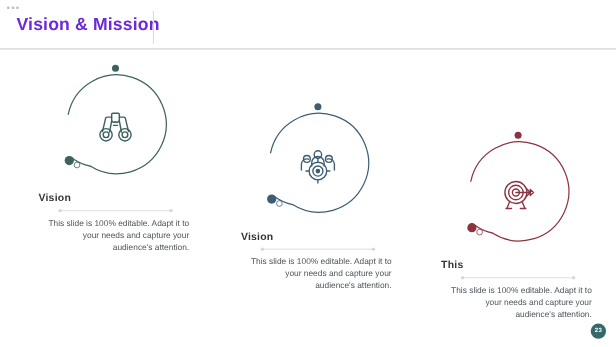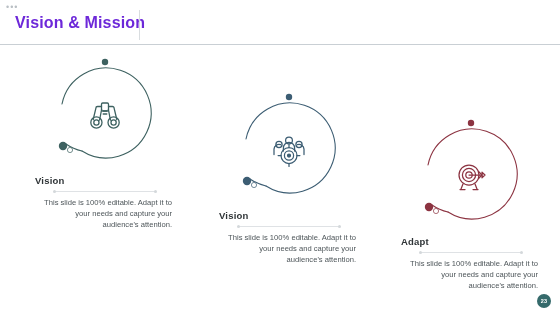--- a/index.html
+++ b/index.html
@@ -254,20 +254,20 @@
             <path d="M30.5 18.4 L34 22 L30.5 25.6"></path>
             <path d="M34 19.2 L37 22 L34 24.8 Z"></path>
             <path d="M15 31 L13 36"></path>
             <path d="M27 31 L29 36"></path>
             <path d="M12 36.5 h5"></path>
             <path d="M25 36.5 h5"></path>
           </g>
         </svg>
       </div>
     </div>
-    <div class="item-label">Adapt</div>
+    <div class="item-label">This</div>
     <div class="label-rule"></div>
     <div class="item-body">This slide is 100% editable. Adapt it to your needs and capture your audience's attention.</div>
   </div>
 
   <div class="corner-badge">23</div>
 
 </div>
 
 </body></html>

